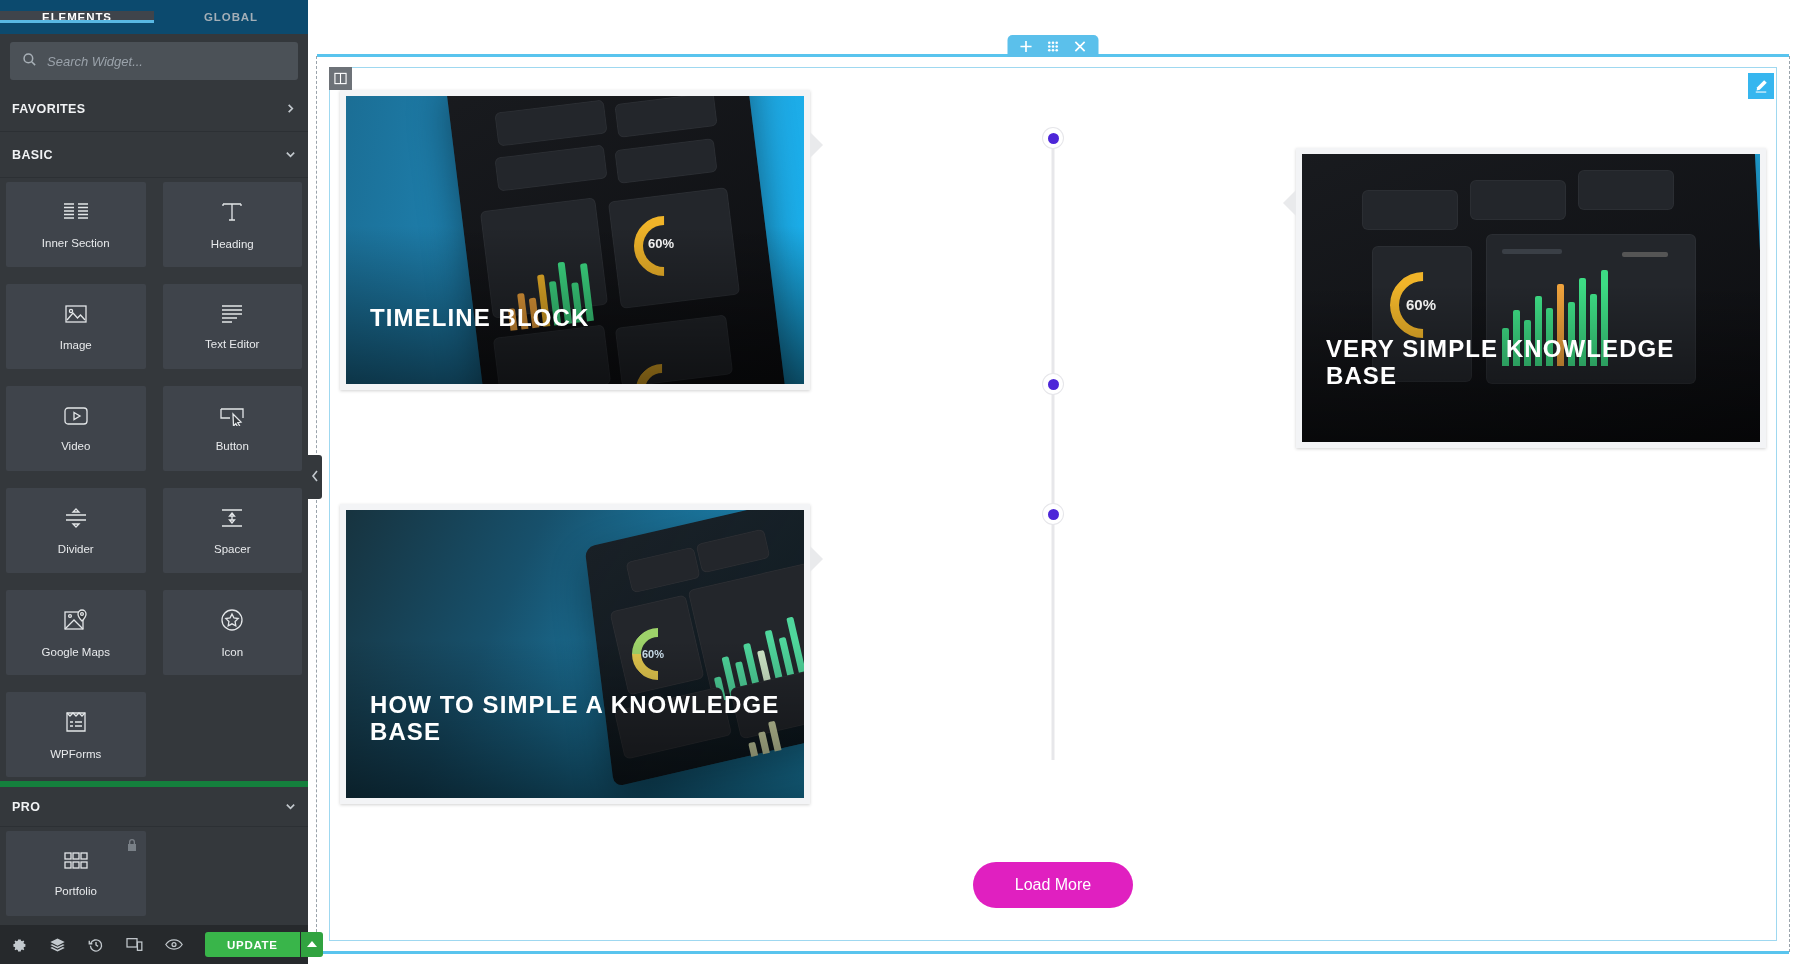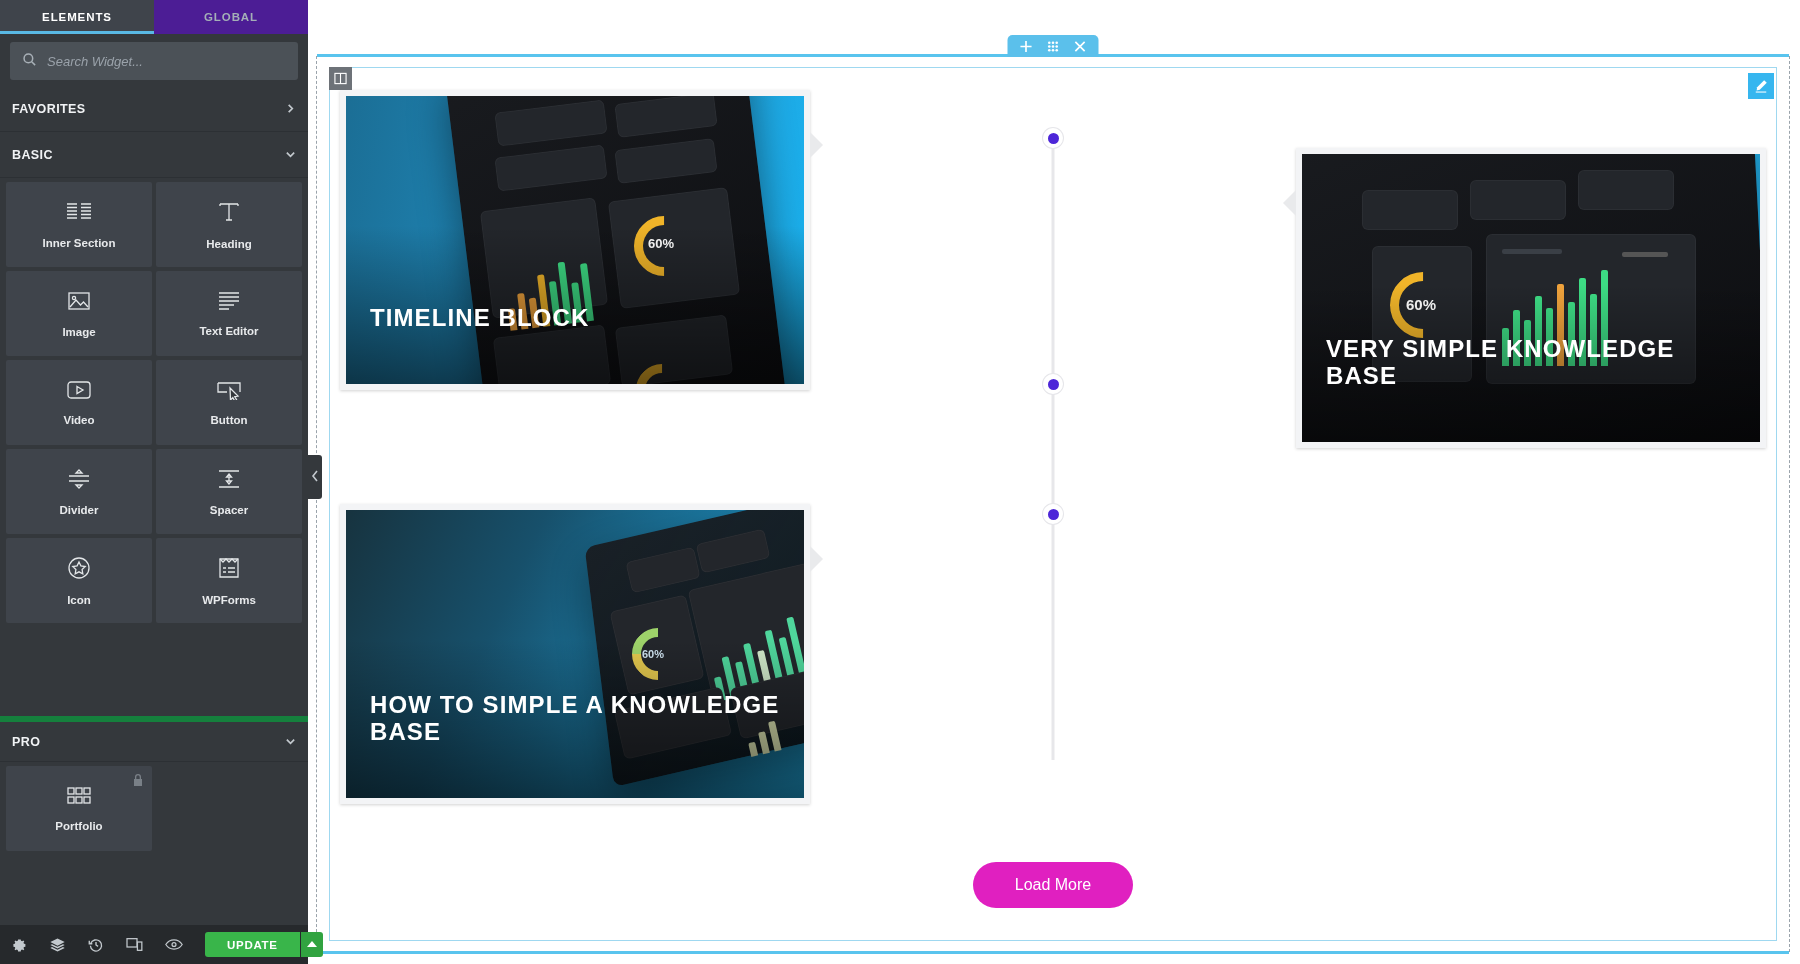--- a/index.html
+++ b/index.html
@@ -12,21 +12,21 @@
   .app { position: relative; width: 1800px; height: 964px; display: flex; }
 
   
   .panel {
     width: 308px; height: 964px;
     background: #34383c;
     display: flex; flex-direction: column;
     position: relative; flex: 0 0 308px;
     z-index: 20;
   }
-  .panel-tabs { display: flex; height: 34px; background: #4c1d95; flex: 0 0 34px; }
+  .panel-tabs { display: flex; height: 34px; background: #0c4a6e; flex: 0 0 34px; align-items: center; }
   .panel-tab {
     flex: 1; display: flex; align-items: center; justify-content: center;
     font-size: 11.5px; letter-spacing: .9px; font-weight: 600;
     color: #a4afb7; cursor: pointer; position: relative; user-select: none;
   }
   .panel-tab.active { color: #ffffff; background: #3f444b; }
   .panel-tab.active::after {
     content: ""; position: absolute; left: 0; right: 0; bottom: 0;
     height: 3px; background: #59b9e4;
   }
@@ -47,21 +47,21 @@
   .section-head {
     height: 46px; display: flex; align-items: center; justify-content: space-between;
     padding: 0 12px; color: #f1f3f5; font-size: 12.5px; font-weight: 700;
     letter-spacing: .4px; cursor: pointer; user-select: none;
     border-bottom: 1px solid #2c3034;
   }
   .section-head .chev { color: #c3c9ce; display: flex; }
 
   .grid {
     display: grid; grid-template-columns: 1fr 1fr;
-    gap: 4px; padding: 4px 6px 0 6px; font-weight: bold;
+    gap: 17px; padding: 4px 6px 0 6px;
   }
   .widget {
     background: #3f444b; height: 85px; border-radius: 2px;
     display: flex; flex-direction: column; align-items: center; justify-content: center;
     gap: 10px; cursor: grab; position: relative; color: #e3e6e8;
   }
   .widget .wlabel { font-size: 11.5px; color: #e8eaec; }
   .widget .lock { position: absolute; top: 7px; right: 8px; opacity: .55; }
   .widget.empty { background: transparent; }
 
@@ -299,20 +299,31 @@
               <path d="M13 20l-3-3h6z"></path>
           </svg></span>
         <span class="wlabel">Divider</span>
       </div>
       <div class="widget">
         <span>
           <svg width="26" height="22" viewBox="0 0 26 22" stroke="#e3e6e8" stroke-width="1.3" fill="none">
             <path d="M3 3h20M3 19h20M13 6l2.5 3h-5zM13 16l-2.5-3h5zM13 9v4"></path>
           </svg></span>
         <span class="wlabel">Spacer</span>
+      </div>
+      <div class="widget">
+        <span>
+          <svg width="26" height="24" viewBox="0 0 26 24" stroke="#e3e6e8" stroke-width="1.3" fill="none">
+            <rect x="2" y="4" width="18" height="17"></rect>
+              <path d="M2 21l9-9 9 9"></path>
+              <circle cx="7" cy="8" r="1.4"></circle>
+            <path d="M19 2a4 4 0 0 1 4 4c0 3-4 7-4 7s-4-4-4-7a4 4 0 0 1 4-4z" fill="#34383c"></path>
+              <circle cx="19" cy="6" r="1.4"></circle>
+          </svg></span>
+        <span class="wlabel">Google Maps</span>
       </div>
       <div class="widget">
         <span>
           <svg width="24" height="24" viewBox="0 0 24 24" stroke="#e3e6e8" stroke-width="1.3" fill="none">
             <circle cx="12" cy="12" r="10"></circle>
             <path d="M12 6l1.9 3.9 4.3.6-3.1 3 .7 4.3-3.8-2-3.8 2 .7-4.3-3.1-3 4.3-.6z"></path>
           </svg></span>
         <span class="wlabel">Icon</span>
       </div>
       <div class="widget">

